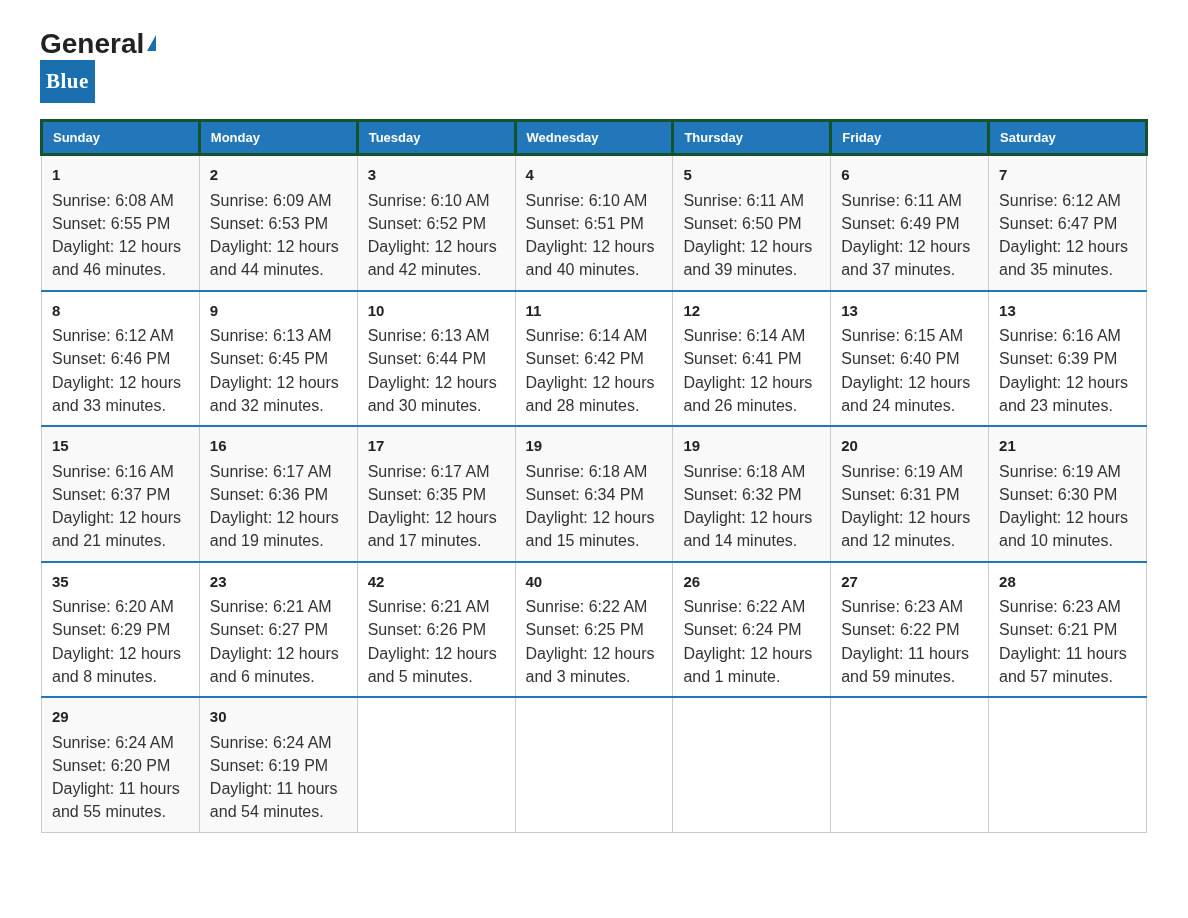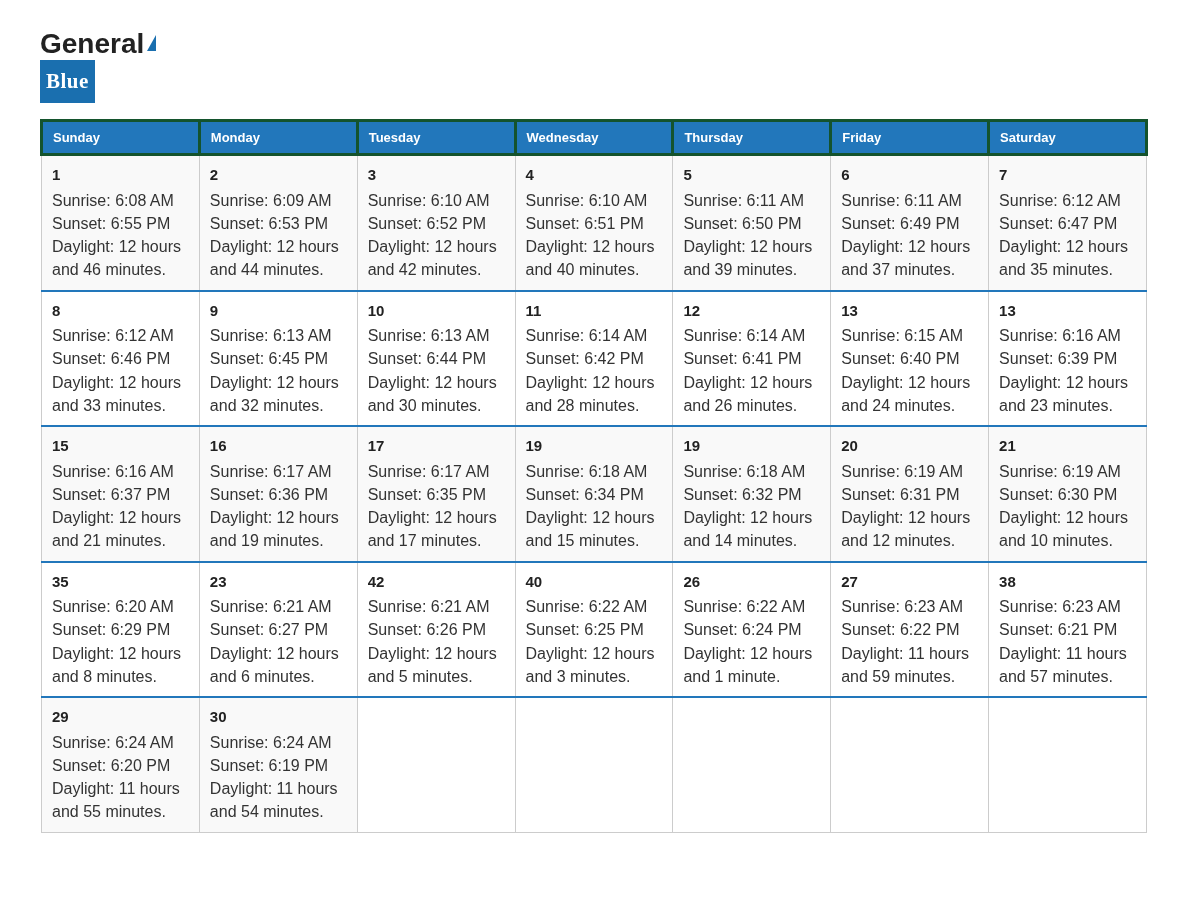--- a/index.html
+++ b/index.html
@@ -236,21 +236,21 @@
         </td>
         <td>
           <span class="day-num">26</span>
           <div class="day-info">Sunrise: 6:22 AM<br>Sunset: 6:24 PM<br>Daylight: 12 hours<br>and 1 minute.</div>
         </td>
         <td>
           <span class="day-num">27</span>
           <div class="day-info">Sunrise: 6:23 AM<br>Sunset: 6:22 PM<br>Daylight: 11 hours<br>and 59 minutes.</div>
         </td>
         <td>
-          <span class="day-num">38</span>
+          <span class="day-num">28</span>
           <div class="day-info">Sunrise: 6:23 AM<br>Sunset: 6:21 PM<br>Daylight: 11 hours<br>and 57 minutes.</div>
         </td>
       </tr>
       <tr class="row-border-top">
         <td>
           <span class="day-num">29</span>
           <div class="day-info">Sunrise: 6:24 AM<br>Sunset: 6:20 PM<br>Daylight: 11 hours<br>and 55 minutes.</div>
         </td>
         <td>
           <span class="day-num">30</span>

